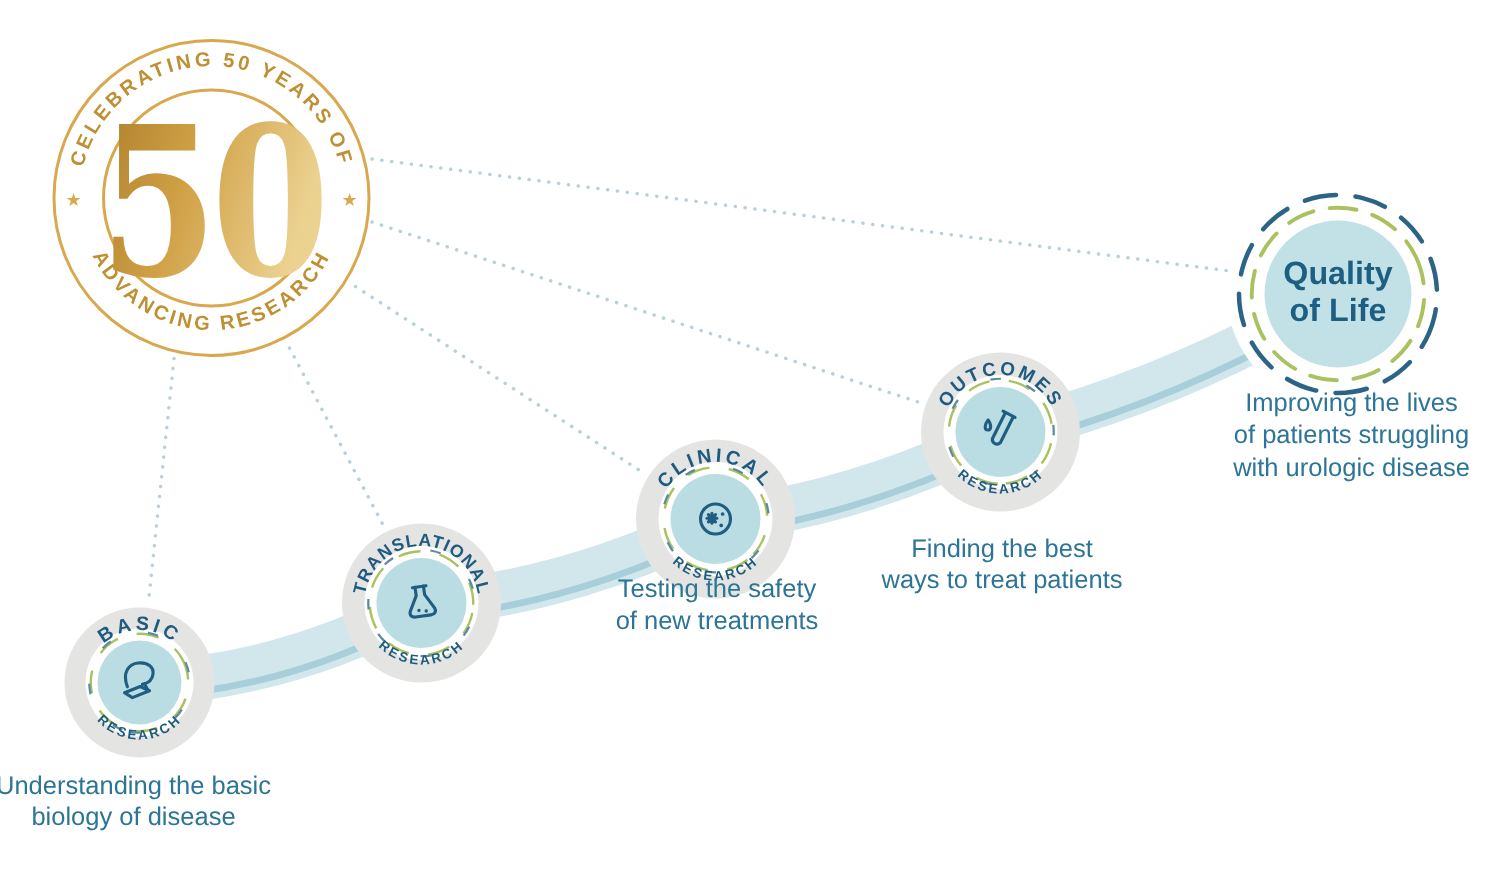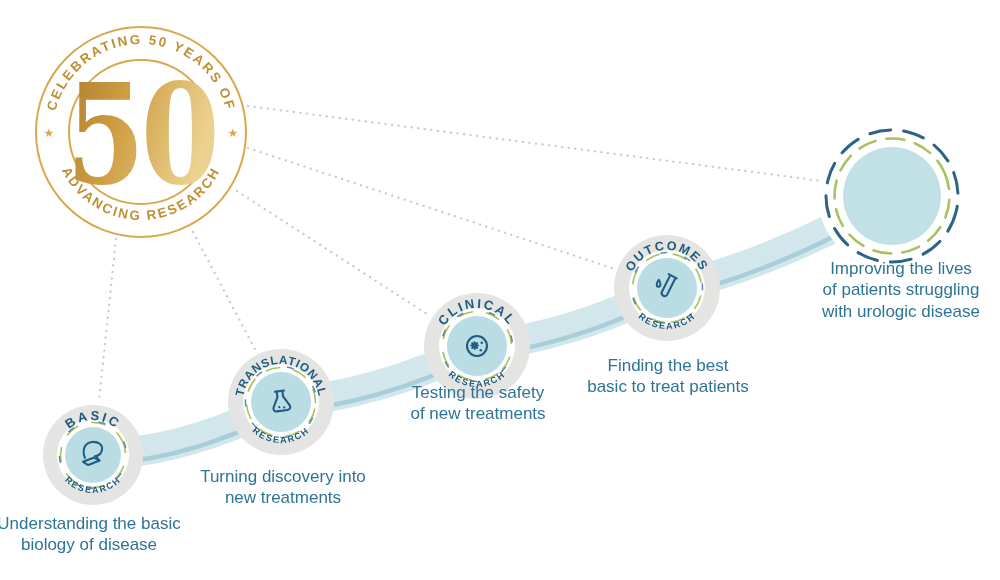--- a/index.html
+++ b/index.html
@@ -114,22 +114,22 @@
         <text x="49" y="137" font-size="12" fill="#d9a84e" text-anchor="middle">★</text>
         <text x="233" y="137" font-size="12" fill="#d9a84e" text-anchor="middle">★</text>
         <g transform="translate(141 132)">
           <text x="0" y="51" transform="scale(0.82 1)" font-size="138" font-weight="bold" font-family="'DejaVu Serif','Liberation Serif',serif" letter-spacing="-5" text-anchor="middle" fill="url(#gold50)">50</text>
         </g>
       </g>
     </svg>
 
   <div class="desc" style="left:89px;top:513px">Understanding the basic
 biology of disease</div>
-  <div class="desc" style="left:283px;top:466px">Turning discovery into
-new treatments</div>
   <div class="desc" style="left:478px;top:382px">Testing the safety
 of new treatments</div>
   <div class="desc" style="left:668px;top:355px">Finding the best
-basic to treat patients</div>
+ways to treat patients</div>
   <div class="desc" style="left:901px;top:258px">Improving the lives
 of patients struggling
 with urologic disease</div>
+  <div class="qol-title" style="left:892px;top:196px">Quality
+of Life</div>
 </div>
 
 </body></html>

